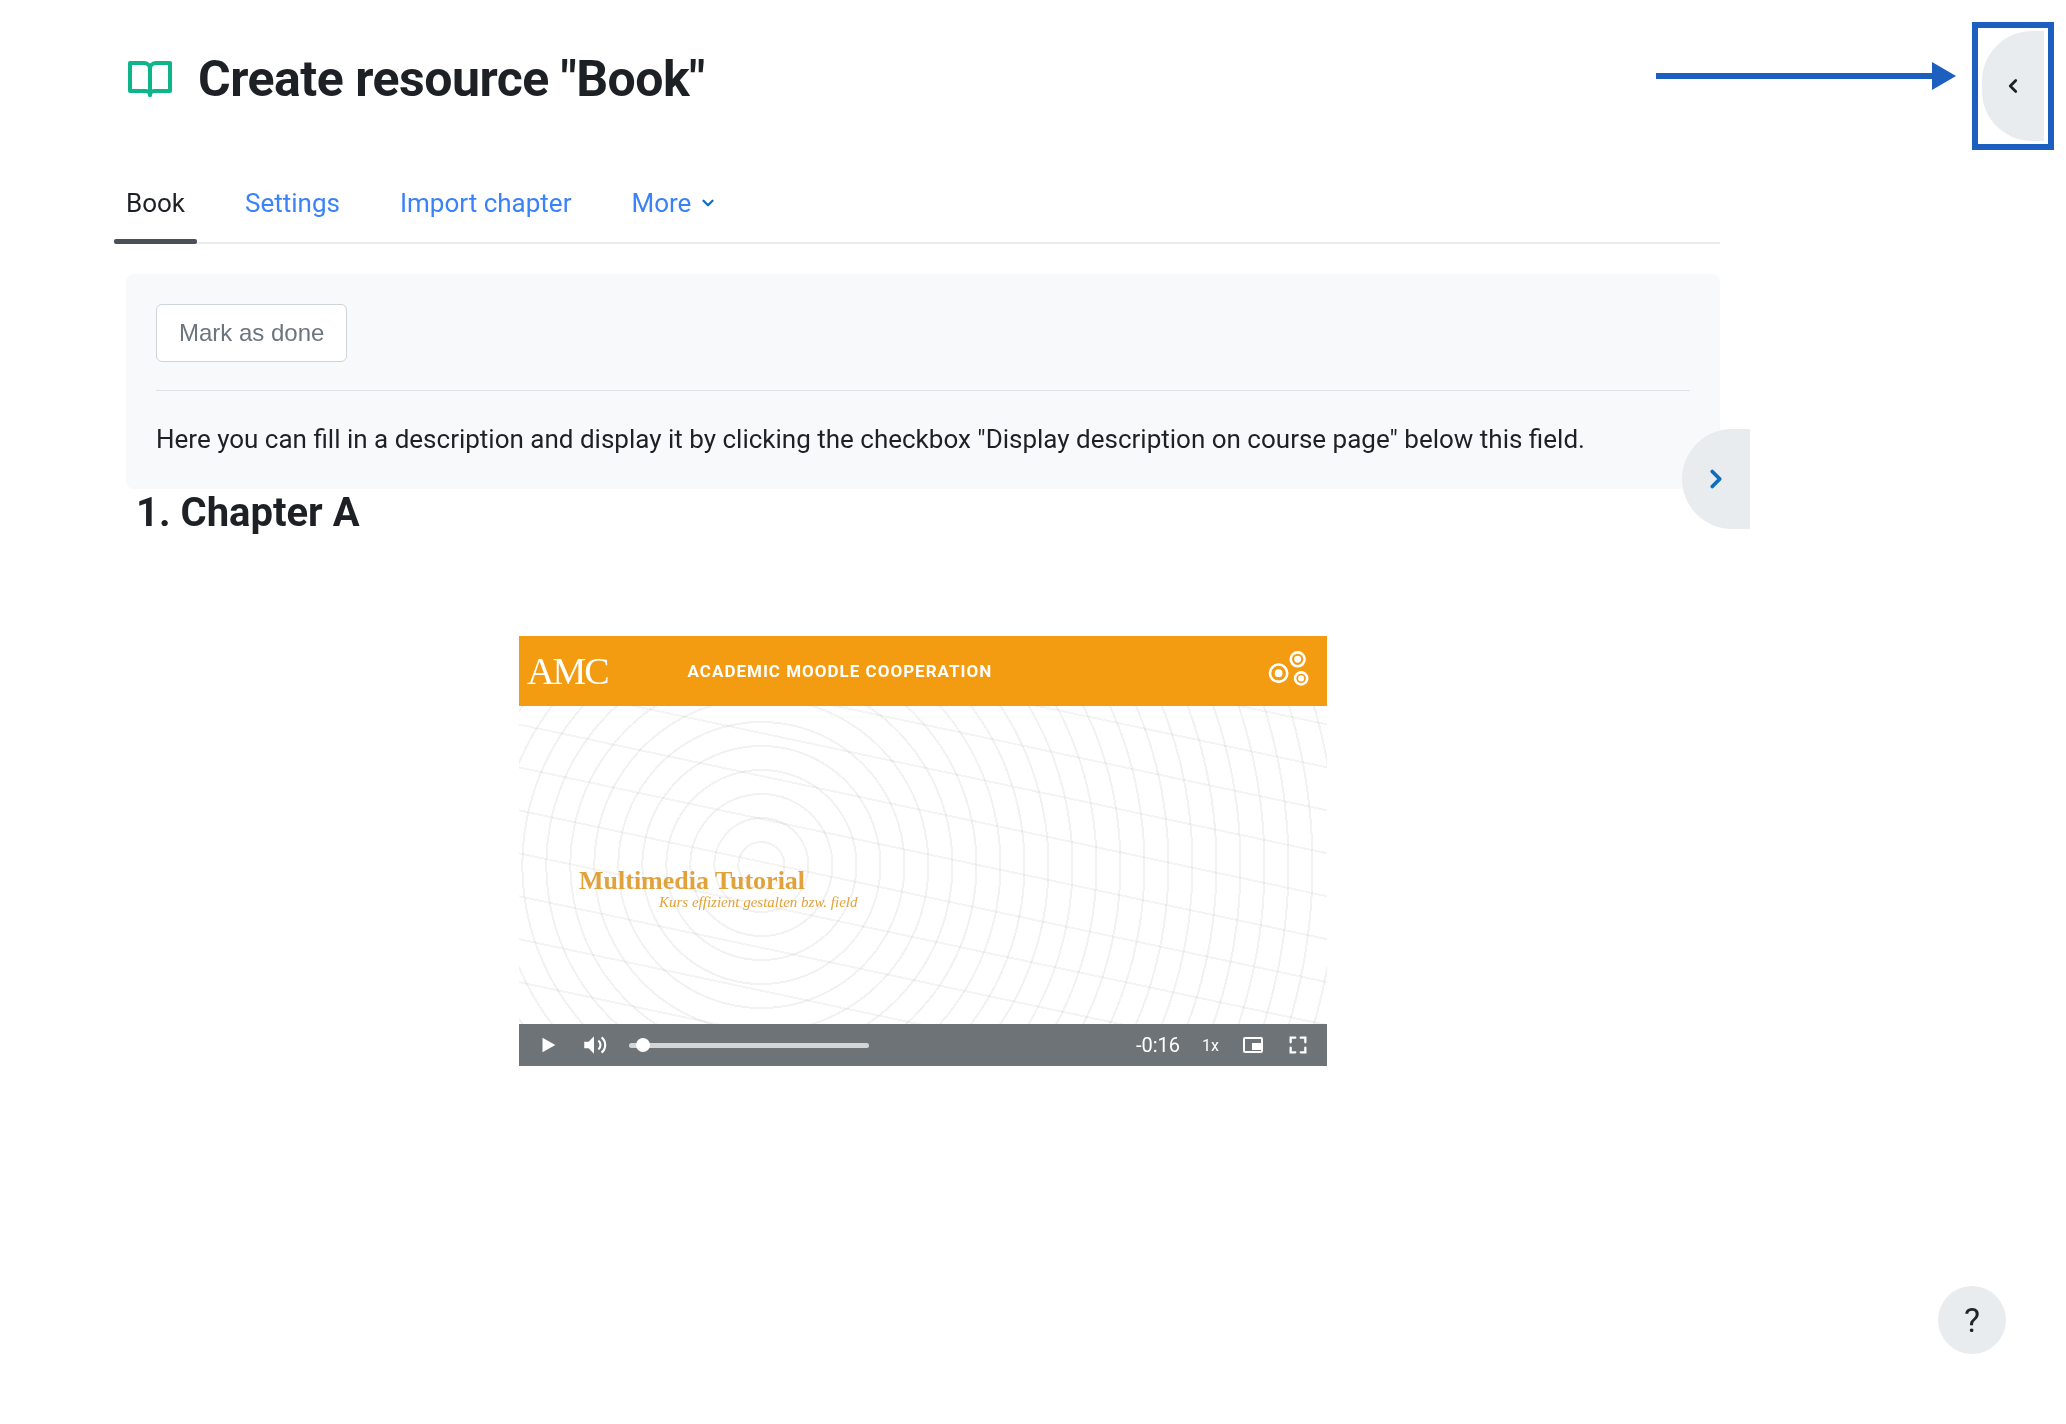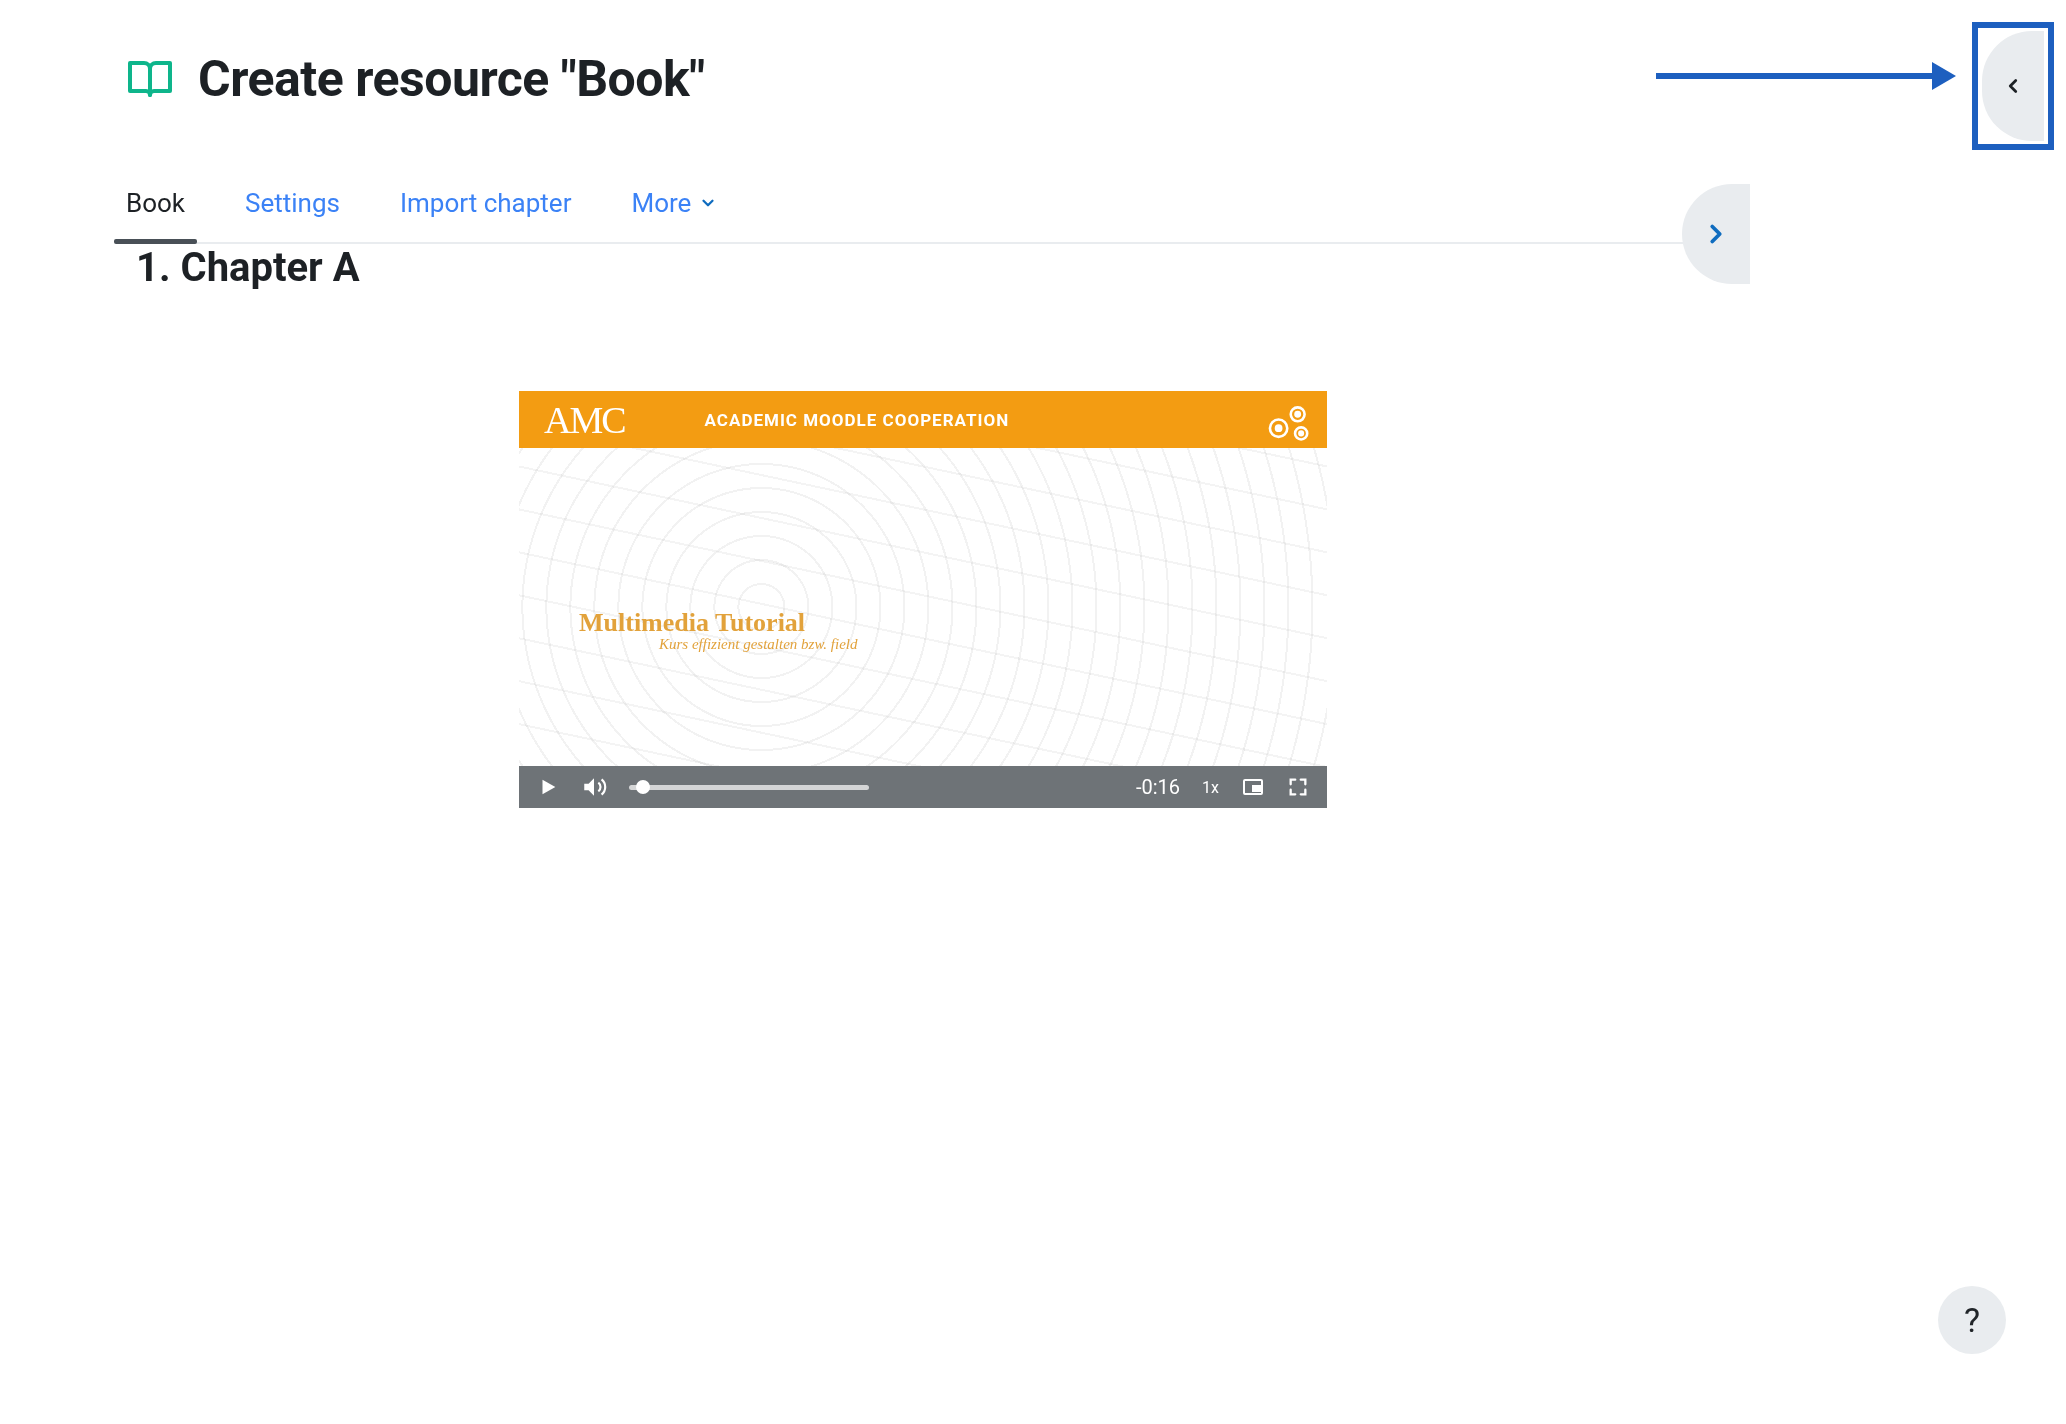--- a/index.html
+++ b/index.html
@@ -118,24 +118,24 @@
     display: flex;
     justify-content: center;
   }
   .video {
     width: 808px;
     position: relative;
     background: #fff;
   }
   .video-header {
     background: #f39c12;
-    height: 57px;
-    display: flex;
-    align-items: center;
-    padding: 0 25px;
+    height: 70px;
+    display: flex;
+    align-items: center;
+    padding: 0 8px;
     gap: 40px;
     color: #fff;
     position: relative;
   }
   .vh-logo {
     font-family: Georgia, serif;
     font-size: 38px;
     font-weight: 400;
     letter-spacing: -2px;
   }
@@ -291,20 +291,25 @@
     <div class="tab link">
       <span>More</span>
       <span>
         <svg class="chev-down" viewBox="0 0 24 24" fill="none" stroke="#0f6cbf" stroke-width="3" stroke-linecap="round" stroke-linejoin="round">
             <polyline points="6 9 12 15 18 9"></polyline>
           </svg>
       </span>
     </div>
   </div>
 
+  <div class="card">
+    <button class="mark-done">Mark as done</button>
+    <hr class="divider">
+    <p class="card-desc">Here you can fill in a description and display it by clicking the checkbox "Display description on course page" below this field.</p>
+  </div>
 
   <div class="chapter">
     <div class="next-chapter">
       <svg width="30" height="30" viewBox="0 0 24 24" fill="none" stroke-width="3" stroke-linecap="round" stroke-linejoin="round">
           <polyline points="9 18 15 12 9 6"></polyline>
         </svg>
     </div>
     <h2 class="chapter-title">1. Chapter A</h2>
 
     <div class="video-wrap">

